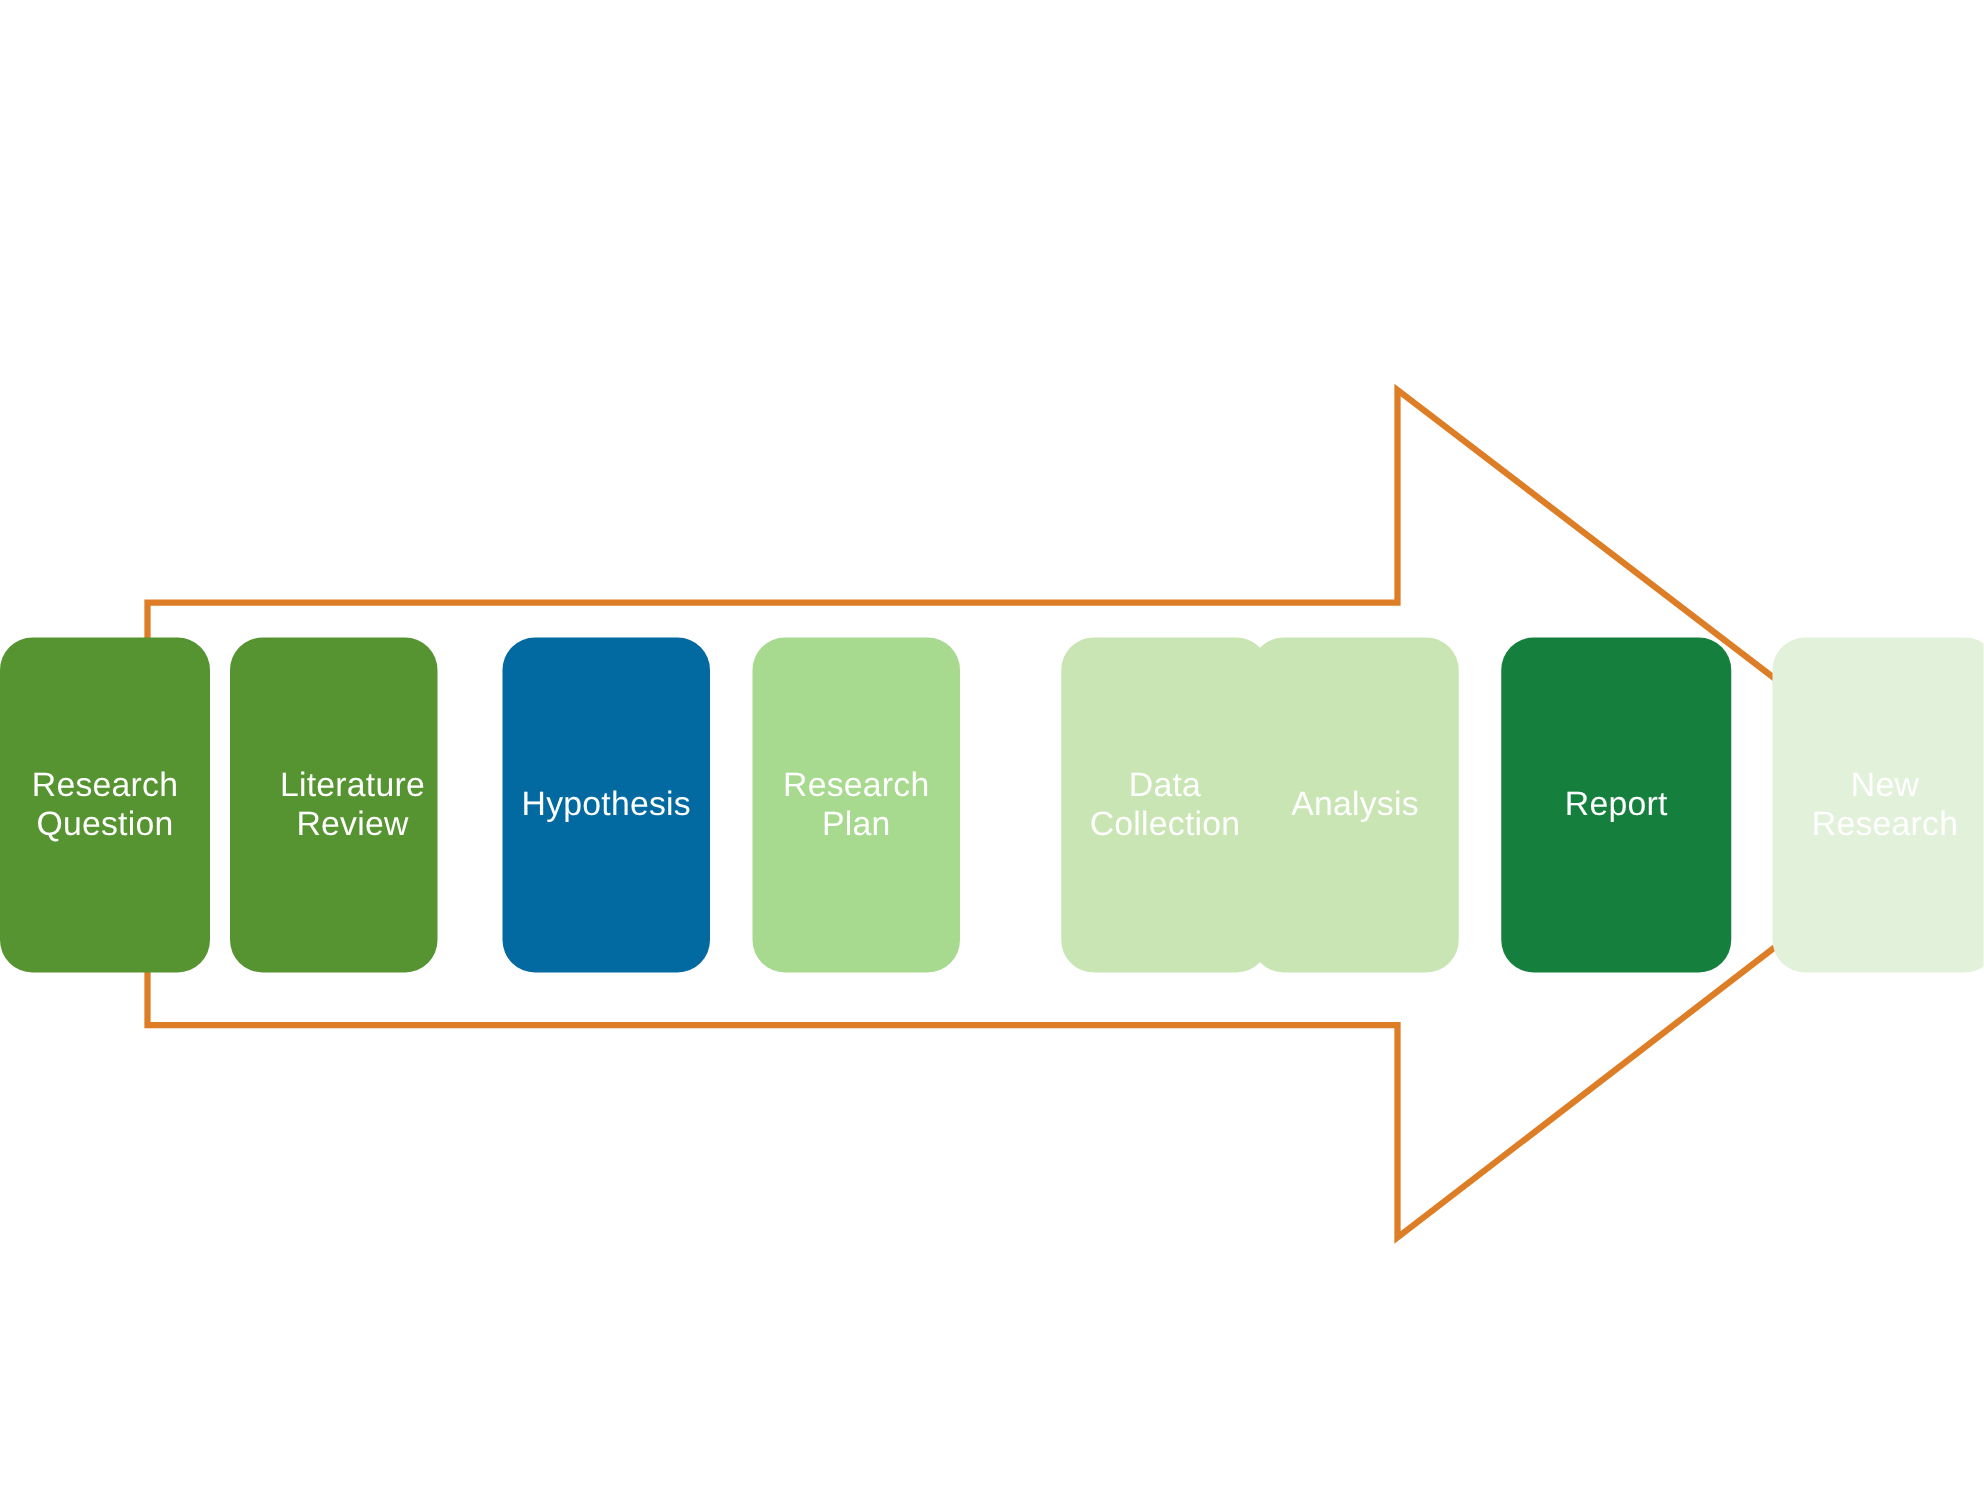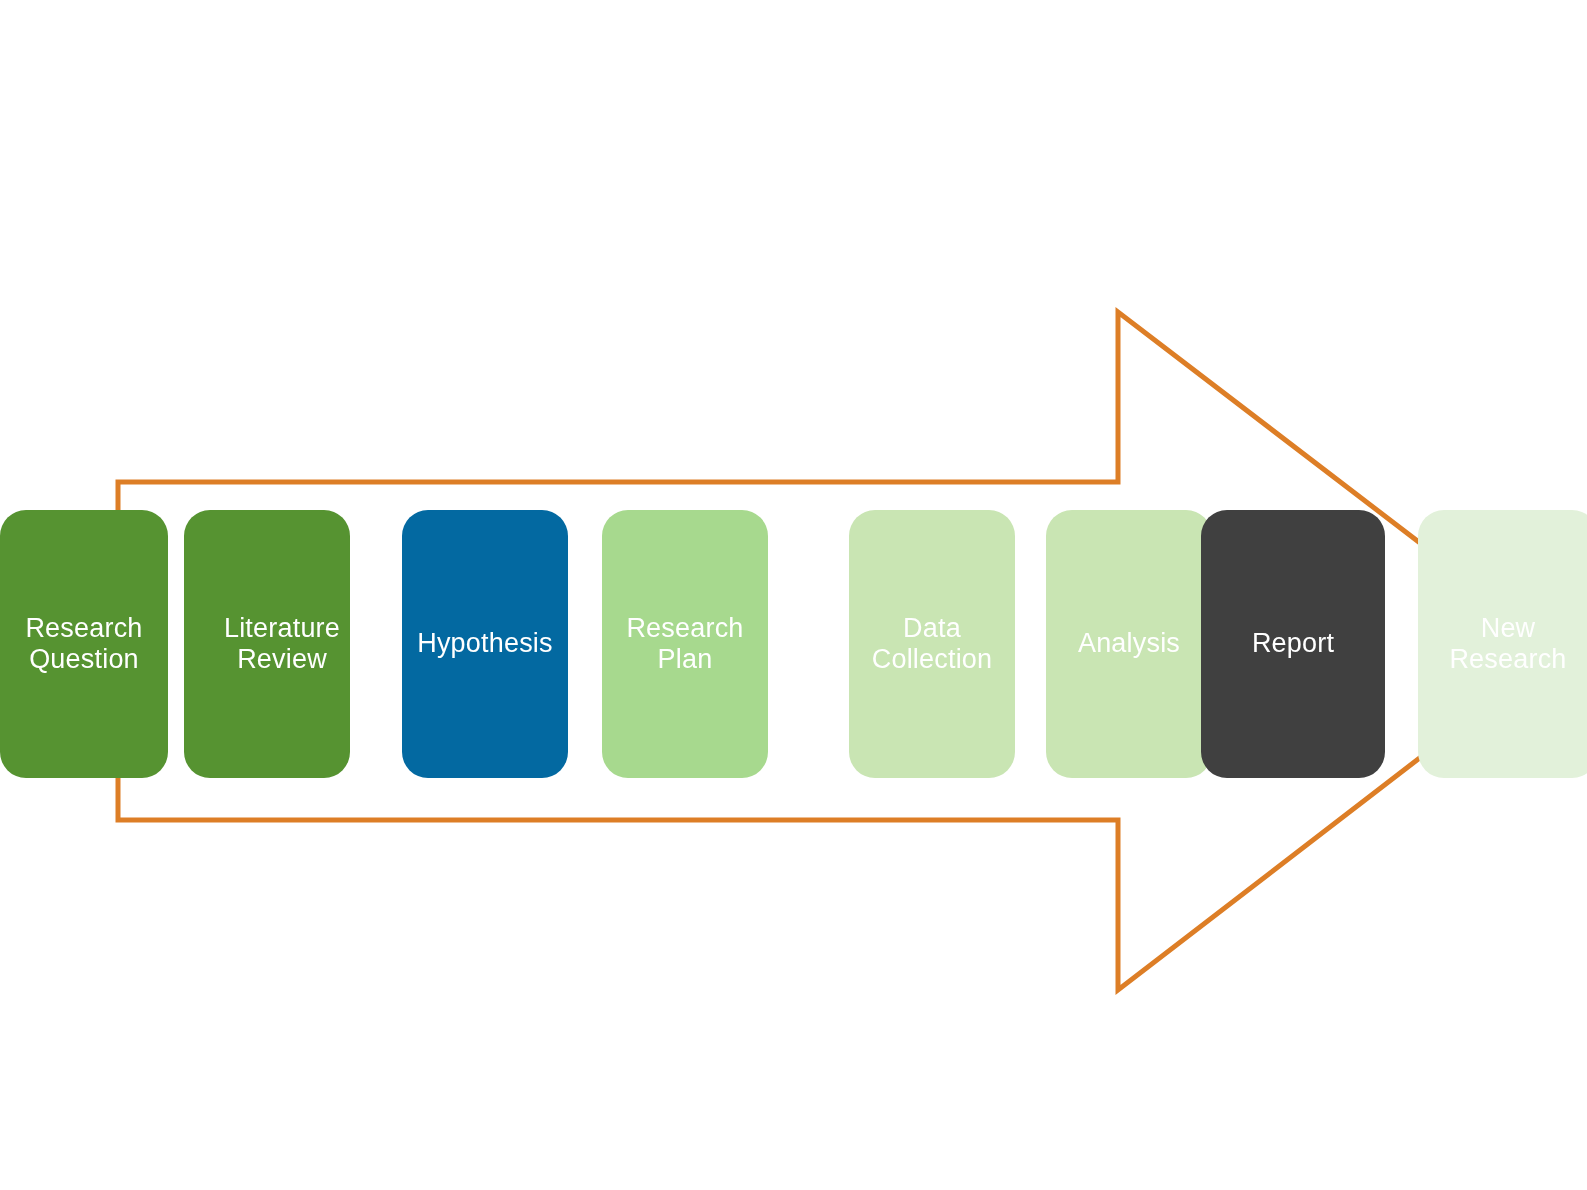--- a/index.html
+++ b/index.html
@@ -84,25 +84,25 @@
     <div class="stage-box" style="left:602px; width:166px; background:#A7D98E;">
       <span class="stage-label">Research
 Plan</span>
     </div>
 
     <div class="stage-box" style="left:801px; width:166px; background:#C9E5B3;margin-left:48px;">
       <span class="stage-label">Data
 Collection</span>
     </div>
 
-    <div class="stage-box" style="left:1001px; width:166px; background:#C9E5B3;margin-left:45px;">
+    <div class="stage-box" style="left:1001px; width:166px; background:#C9E5B3;">
       <span class="stage-label">Analysis</span>
     </div>
 
-    <div class="stage-box" style="left:1201px; width:184px; background:#404040;">
+    <div class="stage-box" style="left:1201px; width:184px; background:#15803d;">
       <span class="stage-label">Report</span>
     </div>
 
     <div class="stage-box" style="left:1418px; width:180px; background:#E2F1DA;">
       <span class="stage-label">New
 Research</span>
     </div>
 
   </div>
 </div>

